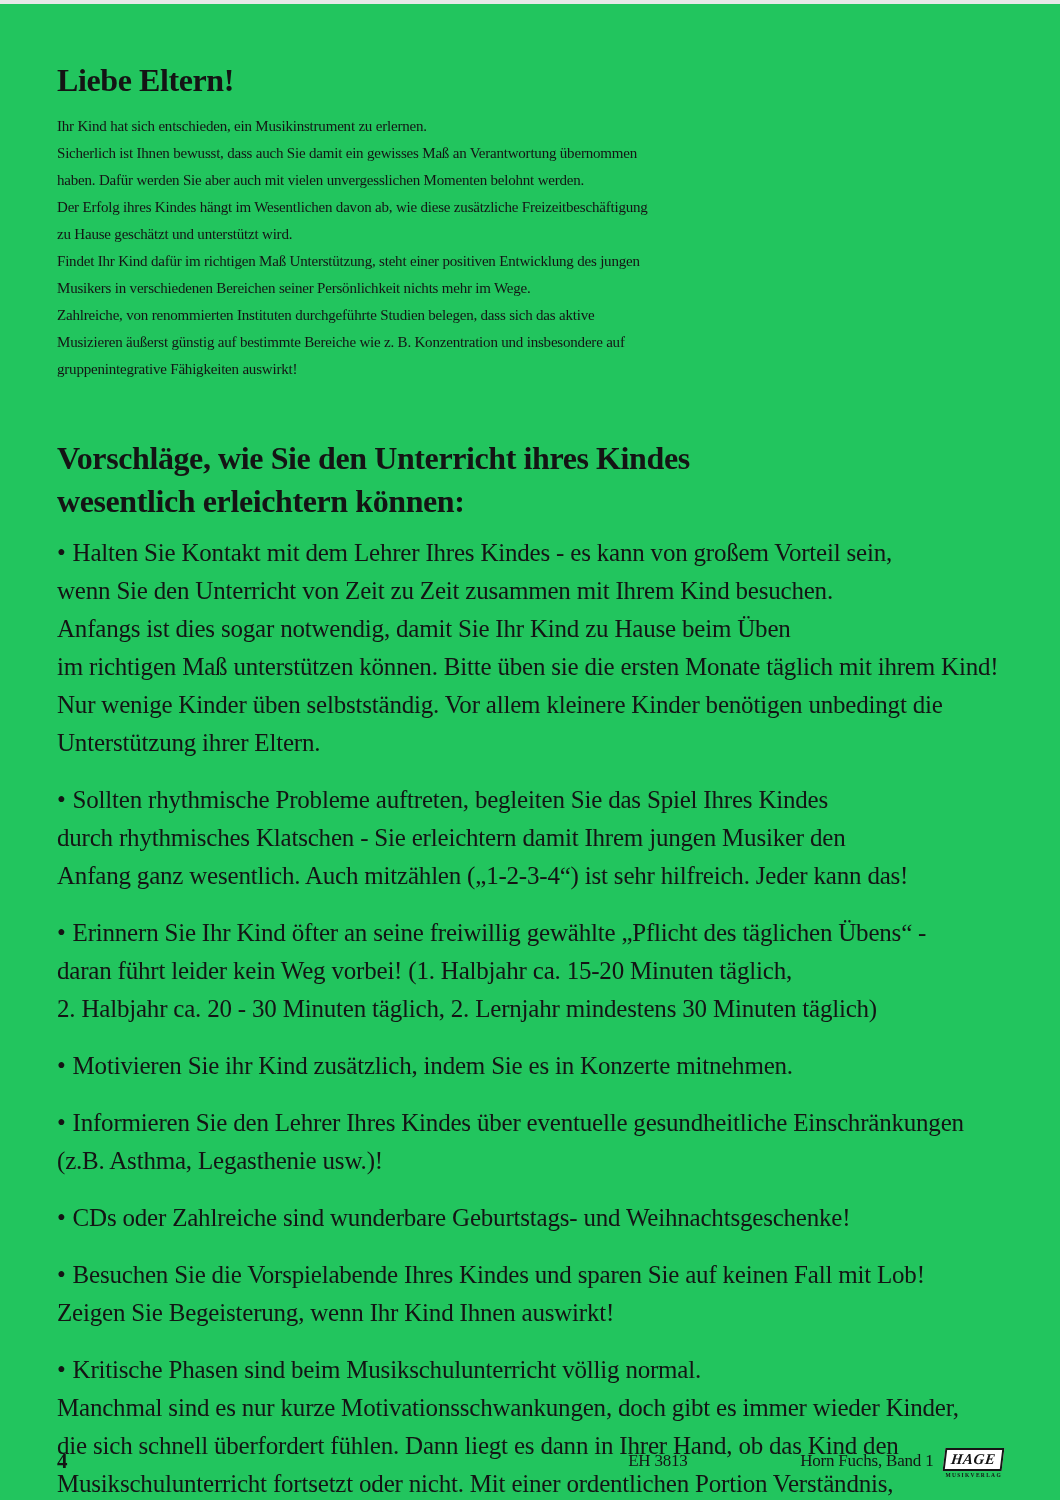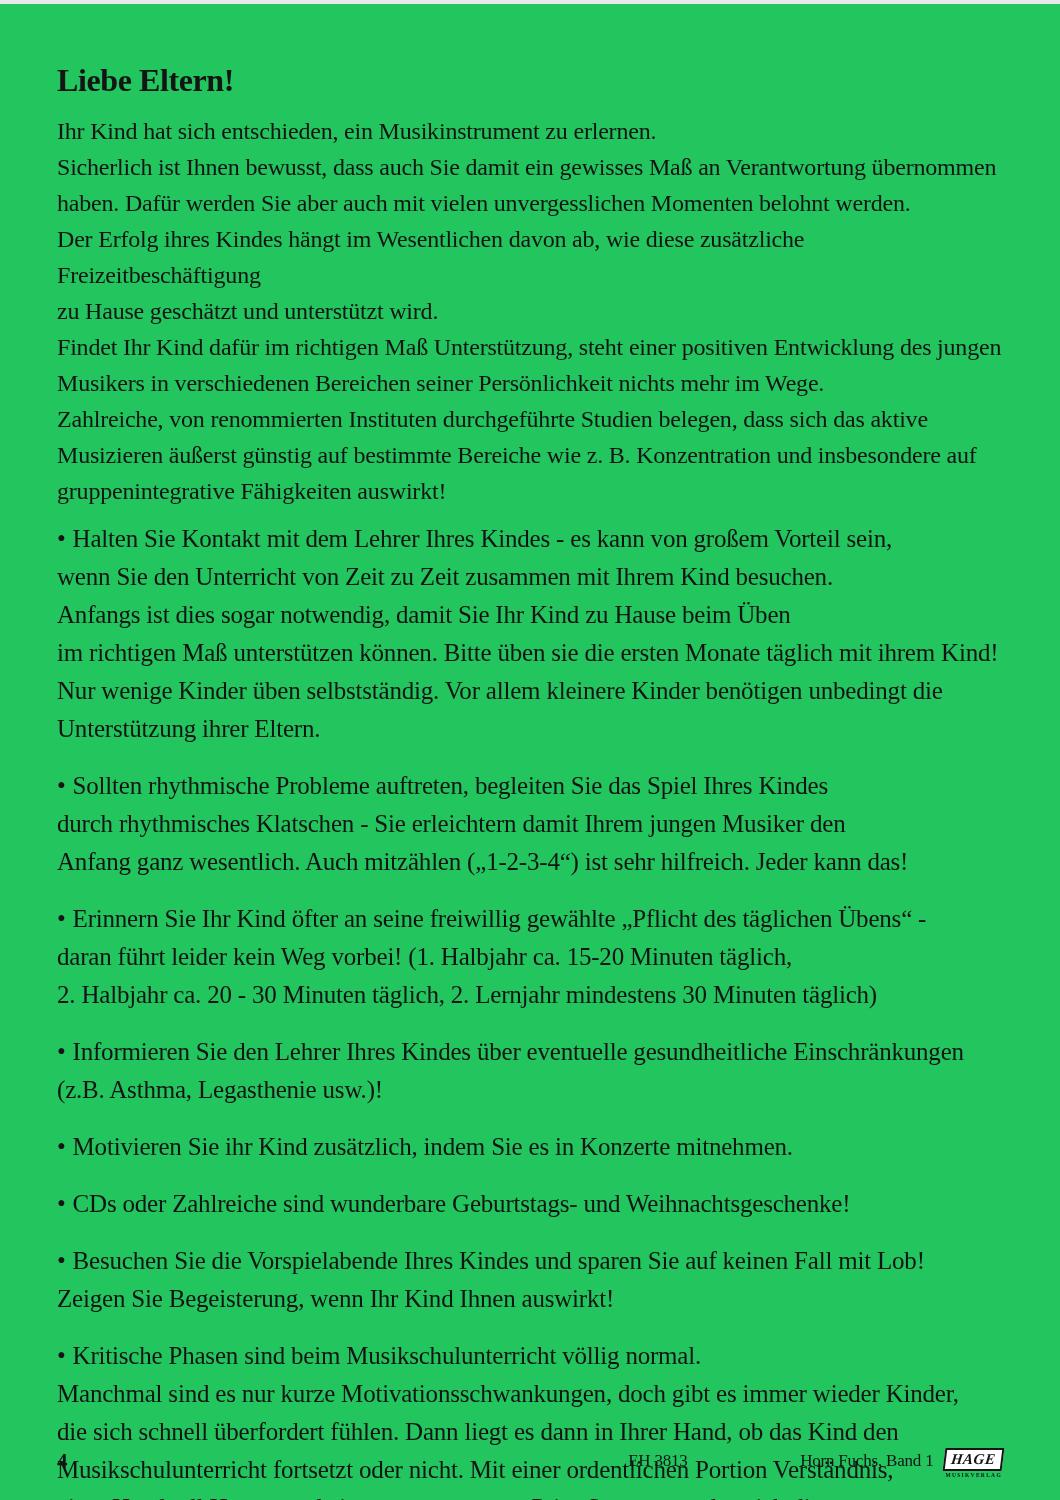--- a/index.html
+++ b/index.html
@@ -23,22 +23,22 @@
   .doc-title {
     margin-top: 58px;
     font-size: 32px;
     line-height: 37px;
     font-weight: bold;
     letter-spacing: -0.4px;
     white-space: pre-line;
   }
   .intro-paragraph {
     margin-top: 14px;
-    font-size: 24px;
-    line-height: 36px;
+    font-size: 15px;
+    line-height: 27px;
     letter-spacing: -0.2px;
     white-space: pre-line;
   }
   .section-heading {
     margin-top: 54px;
     font-size: 32px;
     line-height: 43px;
     font-weight: bold;
     letter-spacing: -0.4px;
     white-space: pre-line;
@@ -125,42 +125,44 @@
 Sicherlich ist Ihnen bewusst, dass auch Sie damit ein gewisses Maß an Verantwortung übernommen
 haben. Dafür werden Sie aber auch mit vielen unvergesslichen Momenten belohnt werden.
 Der Erfolg ihres Kindes hängt im Wesentlichen davon ab, wie diese zusätzliche Freizeitbeschäftigung
 zu Hause geschätzt und unterstützt wird.
 Findet Ihr Kind dafür im richtigen Maß Unterstützung, steht einer positiven Entwicklung des jungen
 Musikers in verschiedenen Bereichen seiner Persönlichkeit nichts mehr im Wege.
 Zahlreiche, von renommierten Instituten durchgeführte Studien belegen, dass sich das aktive
 Musizieren äußerst günstig auf bestimmte Bereiche wie z. B. Konzentration und insbesondere auf
 gruppenintegrative Fähigkeiten auswirkt!</p>
 
+    <h2 class="section-heading">Vorschläge, wie Sie den Unterricht ihres Kindes
+wesentlich erleichtern können:</h2>
 
     <div class="bullet-list">
 
       <div class="bullet-item"><span class="bullet-glyph">•</span><span>Halten Sie Kontakt mit dem Lehrer Ihres Kindes - es kann von großem Vorteil sein,
 wenn Sie den Unterricht von Zeit zu Zeit zusammen mit Ihrem Kind besuchen.
 Anfangs ist dies sogar notwendig, damit Sie Ihr Kind zu Hause beim Üben
 im richtigen Maß unterstützen können. Bitte üben sie die ersten Monate täglich mit ihrem Kind!
 Nur wenige Kinder üben selbstständig. Vor allem kleinere Kinder benötigen unbedingt die
 Unterstützung ihrer Eltern.</span></div>
 
       <div class="bullet-item"><span class="bullet-glyph">•</span><span>Sollten rhythmische Probleme auftreten, begleiten Sie das Spiel Ihres Kindes
 durch rhythmisches Klatschen - Sie erleichtern damit Ihrem jungen Musiker den
 Anfang ganz wesentlich. Auch mitzählen („1-2-3-4“) ist sehr hilfreich. Jeder kann das!</span></div>
 
       <div class="bullet-item"><span class="bullet-glyph">•</span><span>Erinnern Sie Ihr Kind öfter an seine freiwillig gewählte „Pflicht des täglichen Übens“ -
 daran führt leider kein Weg vorbei! (1. Halbjahr ca. 15-20 Minuten täglich,
 2. Halbjahr ca. 20 - 30 Minuten täglich, 2. Lernjahr mindestens 30 Minuten täglich)</span></div>
 
+      <div class="bullet-item"><span class="bullet-glyph">•</span><span>Motivieren Sie ihr Kind zusätzlich, indem Sie es in Konzerte mitnehmen.</span></div>
+
       <div class="bullet-item"><span class="bullet-glyph">•</span><span>Informieren Sie den Lehrer Ihres Kindes über eventuelle gesundheitliche Einschränkungen
 (z.B. Asthma, Legasthenie usw.)!</span></div>
-
-      <div class="bullet-item"><span class="bullet-glyph">•</span><span>Motivieren Sie ihr Kind zusätzlich, indem Sie es in Konzerte mitnehmen.</span></div>
 
       <div class="bullet-item"><span class="bullet-glyph">•</span><span>CDs oder Zahlreiche sind wunderbare Geburtstags- und Weihnachtsgeschenke!</span></div>
 
       <div class="bullet-item"><span class="bullet-glyph">•</span><span>Besuchen Sie die Vorspielabende Ihres Kindes und sparen Sie auf keinen Fall mit Lob!
 Zeigen Sie Begeisterung, wenn Ihr Kind Ihnen auswirkt!</span></div>
 
       <div class="bullet-item"><span class="bullet-glyph">•</span><span>Kritische Phasen sind beim Musikschulunterricht völlig normal.
 Manchmal sind es nur kurze Motivationsschwankungen, doch gibt es immer wieder Kinder,
 die sich schnell überfordert fühlen. Dann liegt es dann in Ihrer Hand, ob das Kind den
 Musikschulunterricht fortsetzt oder nicht. Mit einer ordentlichen Portion Verständnis,

